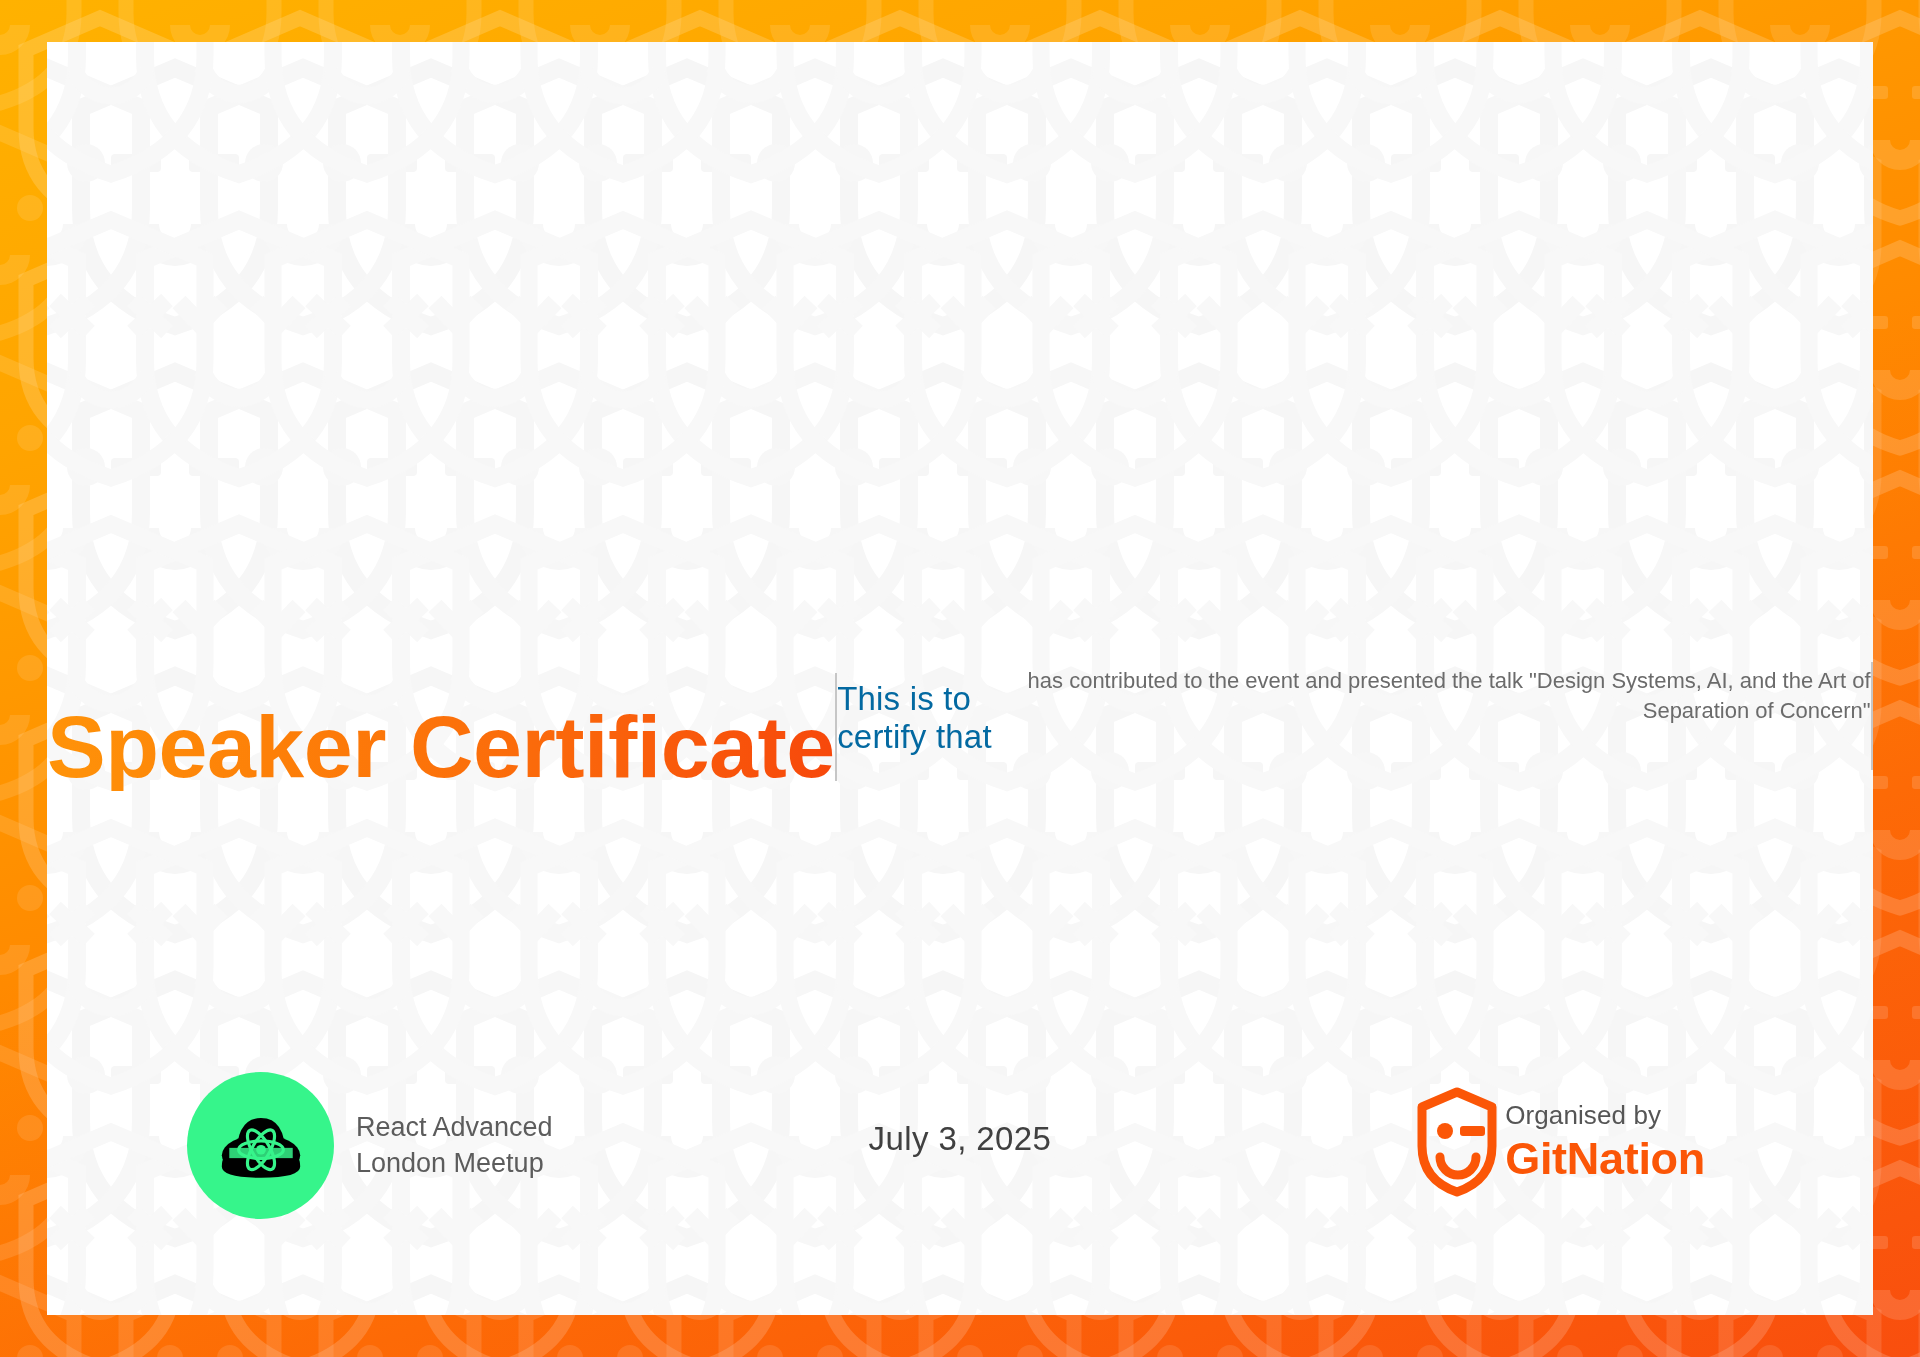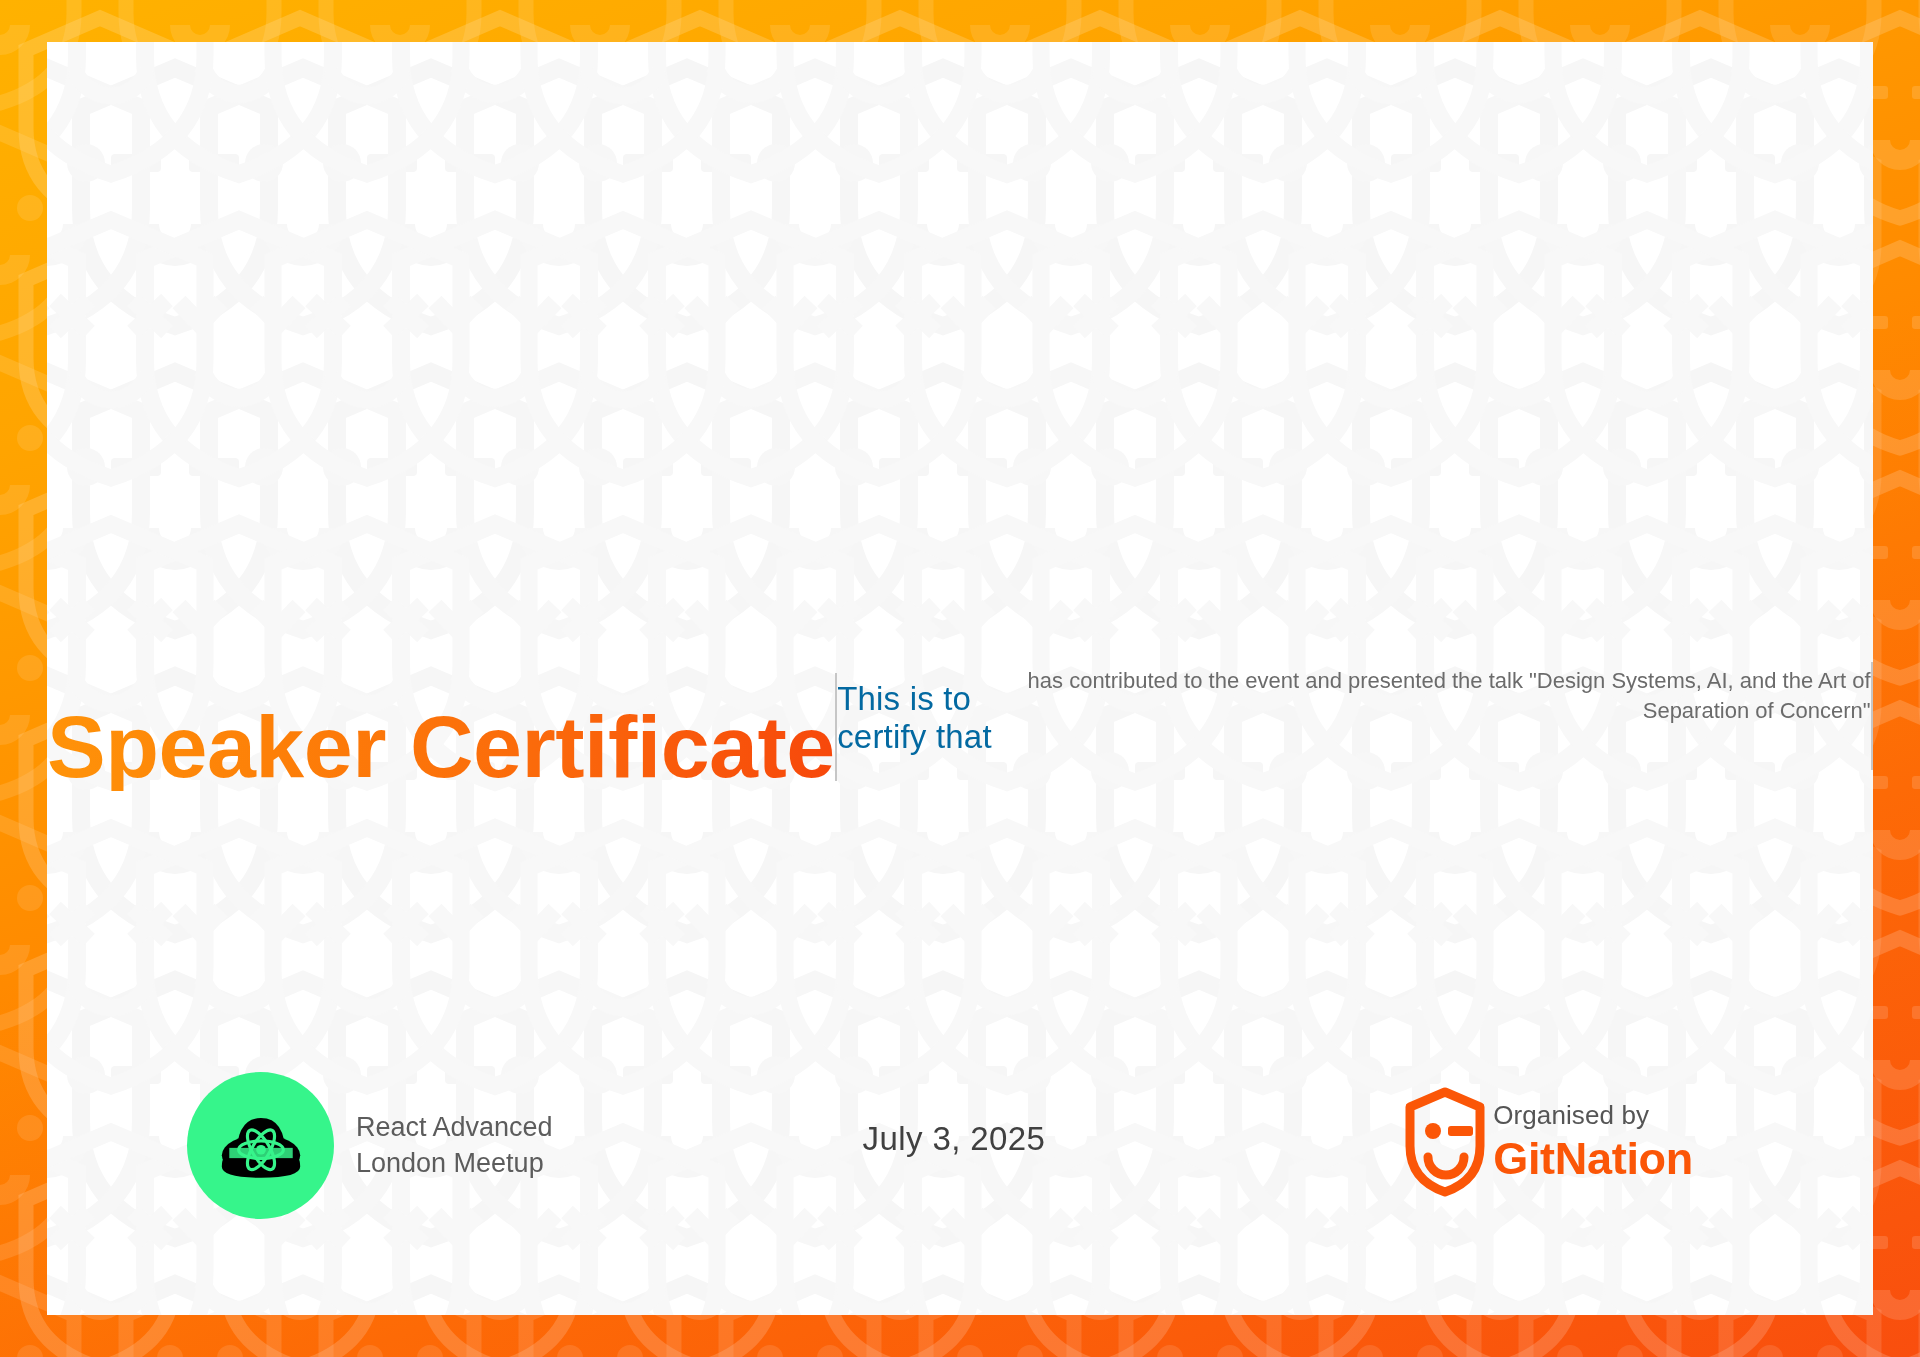--- a/index.html
+++ b/index.html
@@ -84,21 +84,21 @@
     text-align:right;
     font-size:22px;
     line-height:1.33;
     color:#6B6B6B;
     font-weight:400;
   }
 
   
   .footer {
     position:absolute;
-    left:0; right:12px;
+    left:0; right:0;
     bottom:103px;
     height:140px;
     padding-left:31px;
   }
   .footer-left {
     position:absolute;
     left:140px; top:0;
     display:flex; align-items:center; gap:22px;
   }
   .event-logo {

